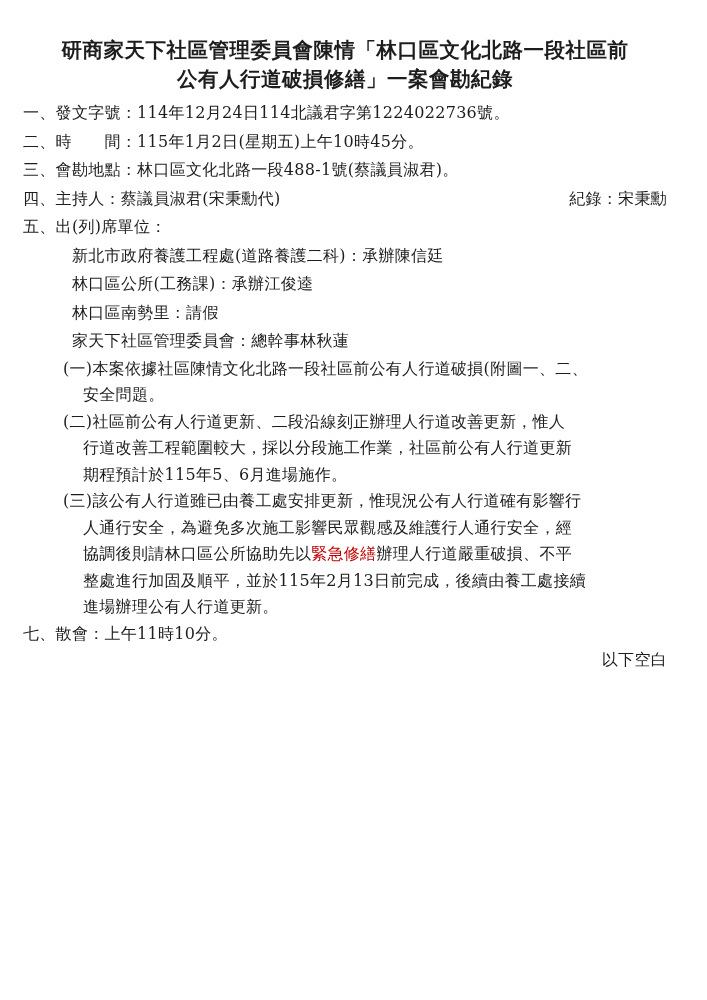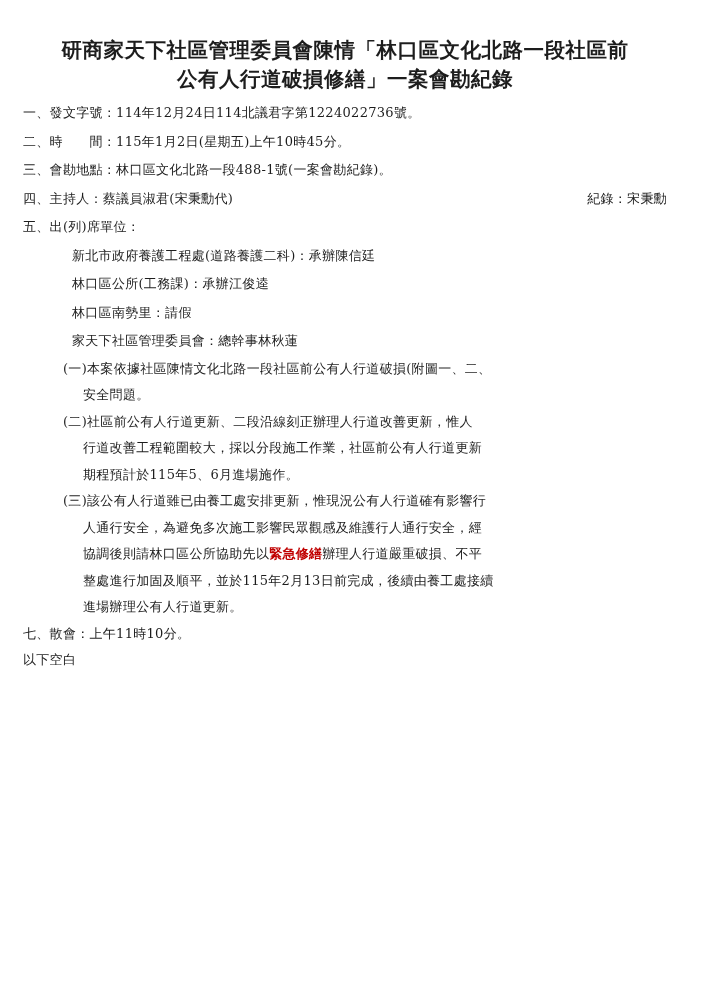--- a/index.html
+++ b/index.html
@@ -8,46 +8,46 @@
     width:707px; height:1000px;
     background:#ffffff;
     box-sizing:border-box;
     padding:36px 40px 0 23px;
     overflow:hidden;
     font-family:"DejaVu Serif","Liberation Serif",serif;
     color:#1d1d1d;
   }
   .title-block { text-align:center; line-height:29px; }
   .title-line { font-size:20.5px; font-weight:600; letter-spacing:0.5px; white-space:nowrap; }
-  .doc { font-size:13px; letter-spacing:0.3px; }
+  .doc { font-size:16px; letter-spacing:0.3px; }
   .sec-a { line-height:28.5px; margin-top:5px; }
   .sec-b { line-height:26.5px; }
   .line { white-space:nowrap; }
   .attendee { padding-left:49px; }
   .cl-first { padding-left:40px; }
   .cl-cont { padding-left:60px; }
   .row-split { display:flex; justify-content:space-between; }
-  .red-em { font-weight:bold;text-align:right; }
-  .footer-line { }
+  .red-em { font-weight:normal;text-align:right; }
+  .footer-line { text-align:right; }
 </style>
 </head>
 <body>
 
 <div class="page">
 
   <div class="title-block">
     <div class="title-line">研商家天下社區管理委員會陳情「林口區文化北路一段社區前</div>
     <div class="title-line">公有人行道破損修繕」一案會勘紀錄</div>
   </div>
 
   <div class="doc">
     <div class="sec-a">
       <div class="line">一、發文字號：114年12月24日114北議君字第1224022736號。</div>
       <div class="line">二、時　　間：115年1月2日(星期五)上午10時45分。</div>
-      <div class="line">三、會勘地點：林口區文化北路一段488-1號(一案會勘紀錄)。</div>
+      <div class="line">三、會勘地點：林口區文化北路一段488-1號(蔡議員淑君)。</div>
       <div class="line row-split">
         <span>四、主持人：蔡議員淑君(宋秉勳代)</span>
         <span>紀錄：宋秉勳</span>
       </div>
       <div class="line">五、出(列)席單位：</div>
       <div class="line attendee">新北市政府養護工程處(道路養護二科)：承辦陳信廷</div>
       <div class="line attendee">林口區公所(工務課)：承辦江俊逵</div>
       <div class="line attendee">林口區南勢里：請假</div>
       <div class="line attendee">家天下社區管理委員會：總幹事林秋蓮</div>
     </div>

